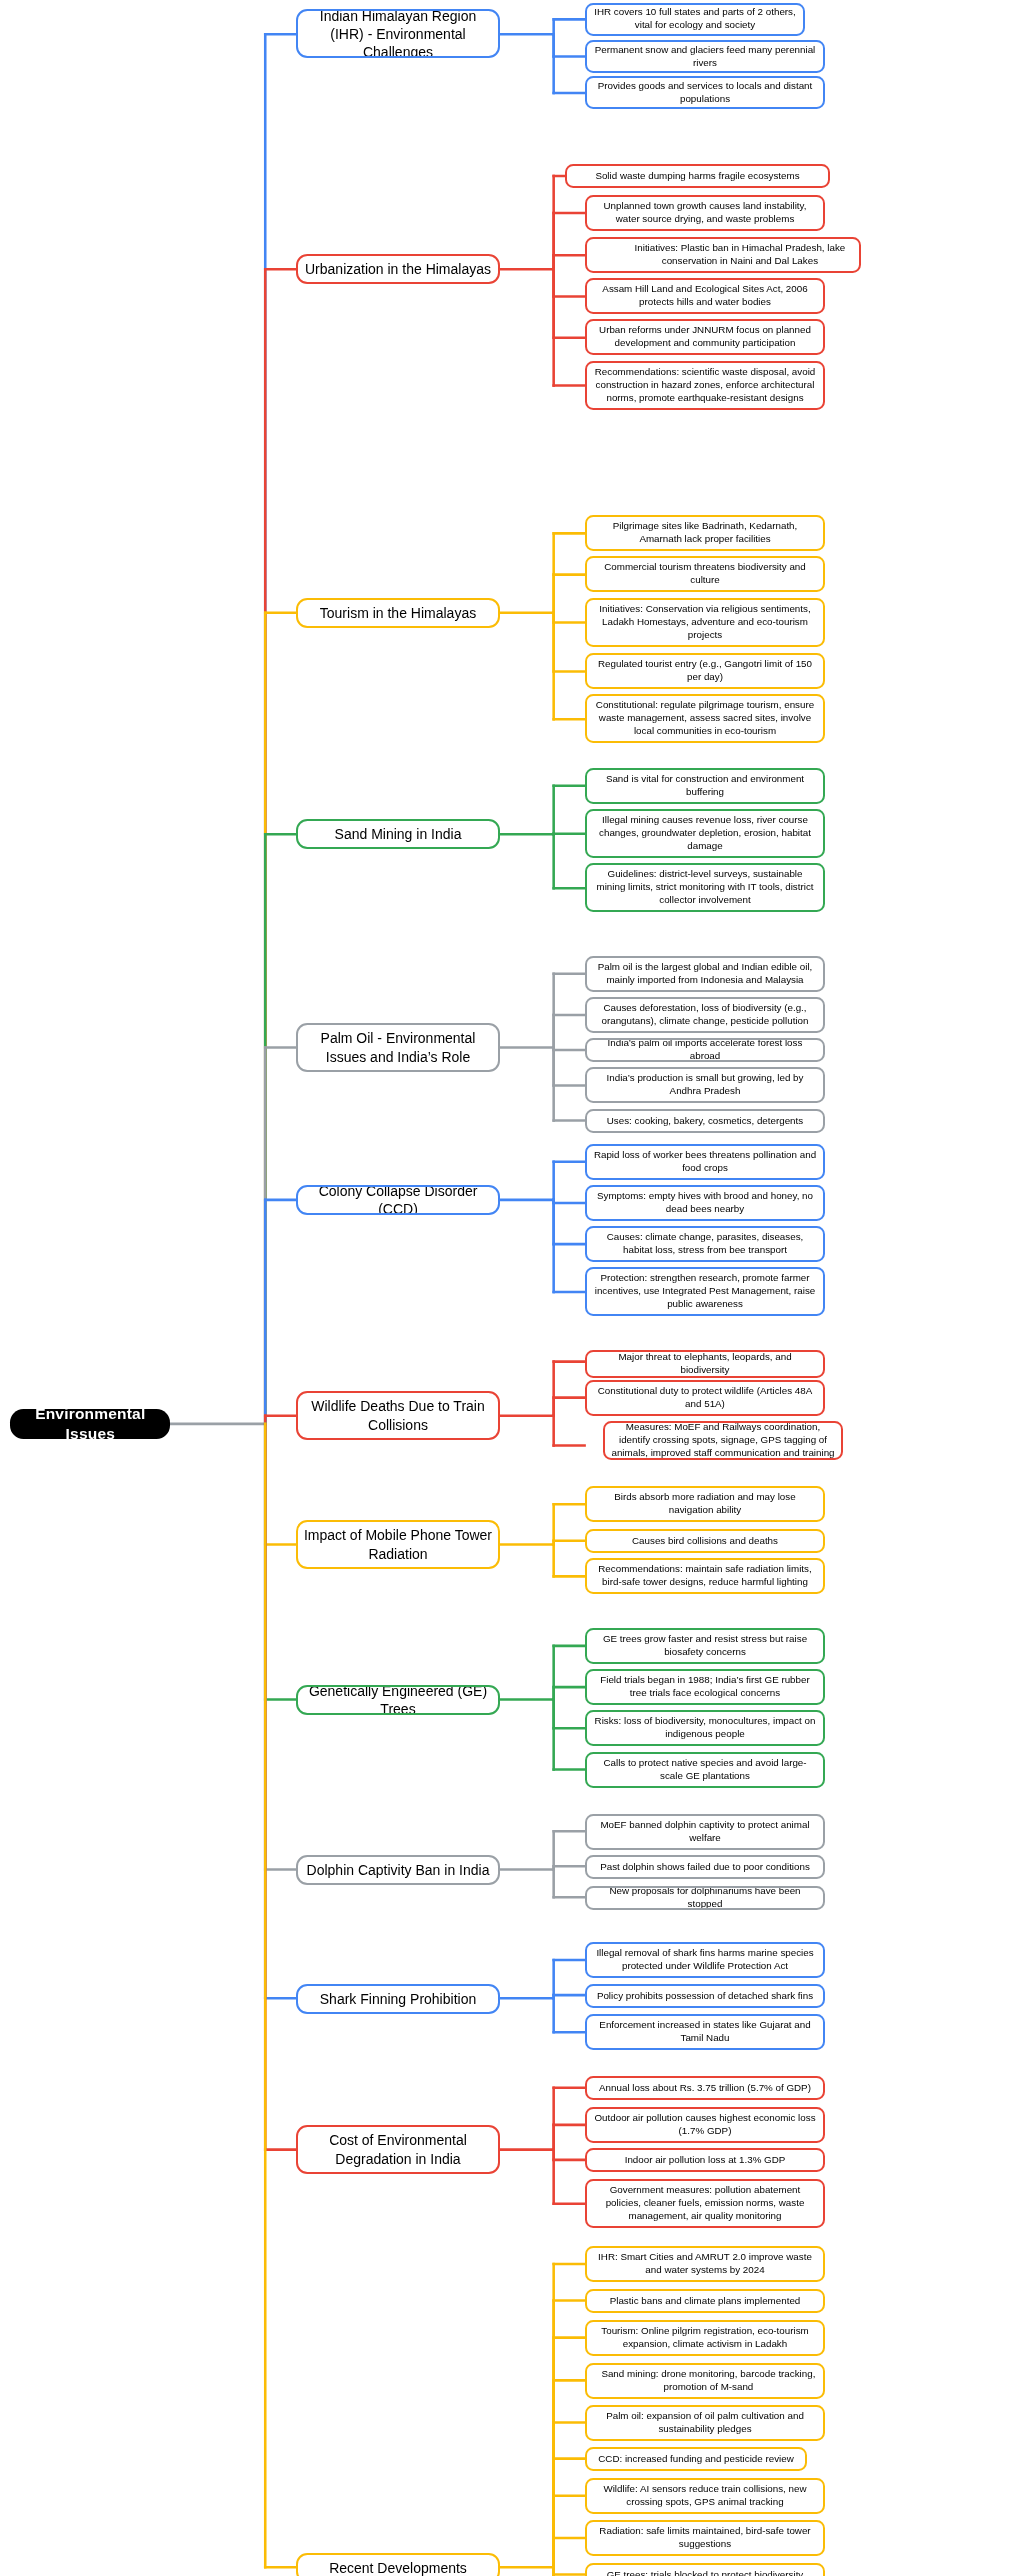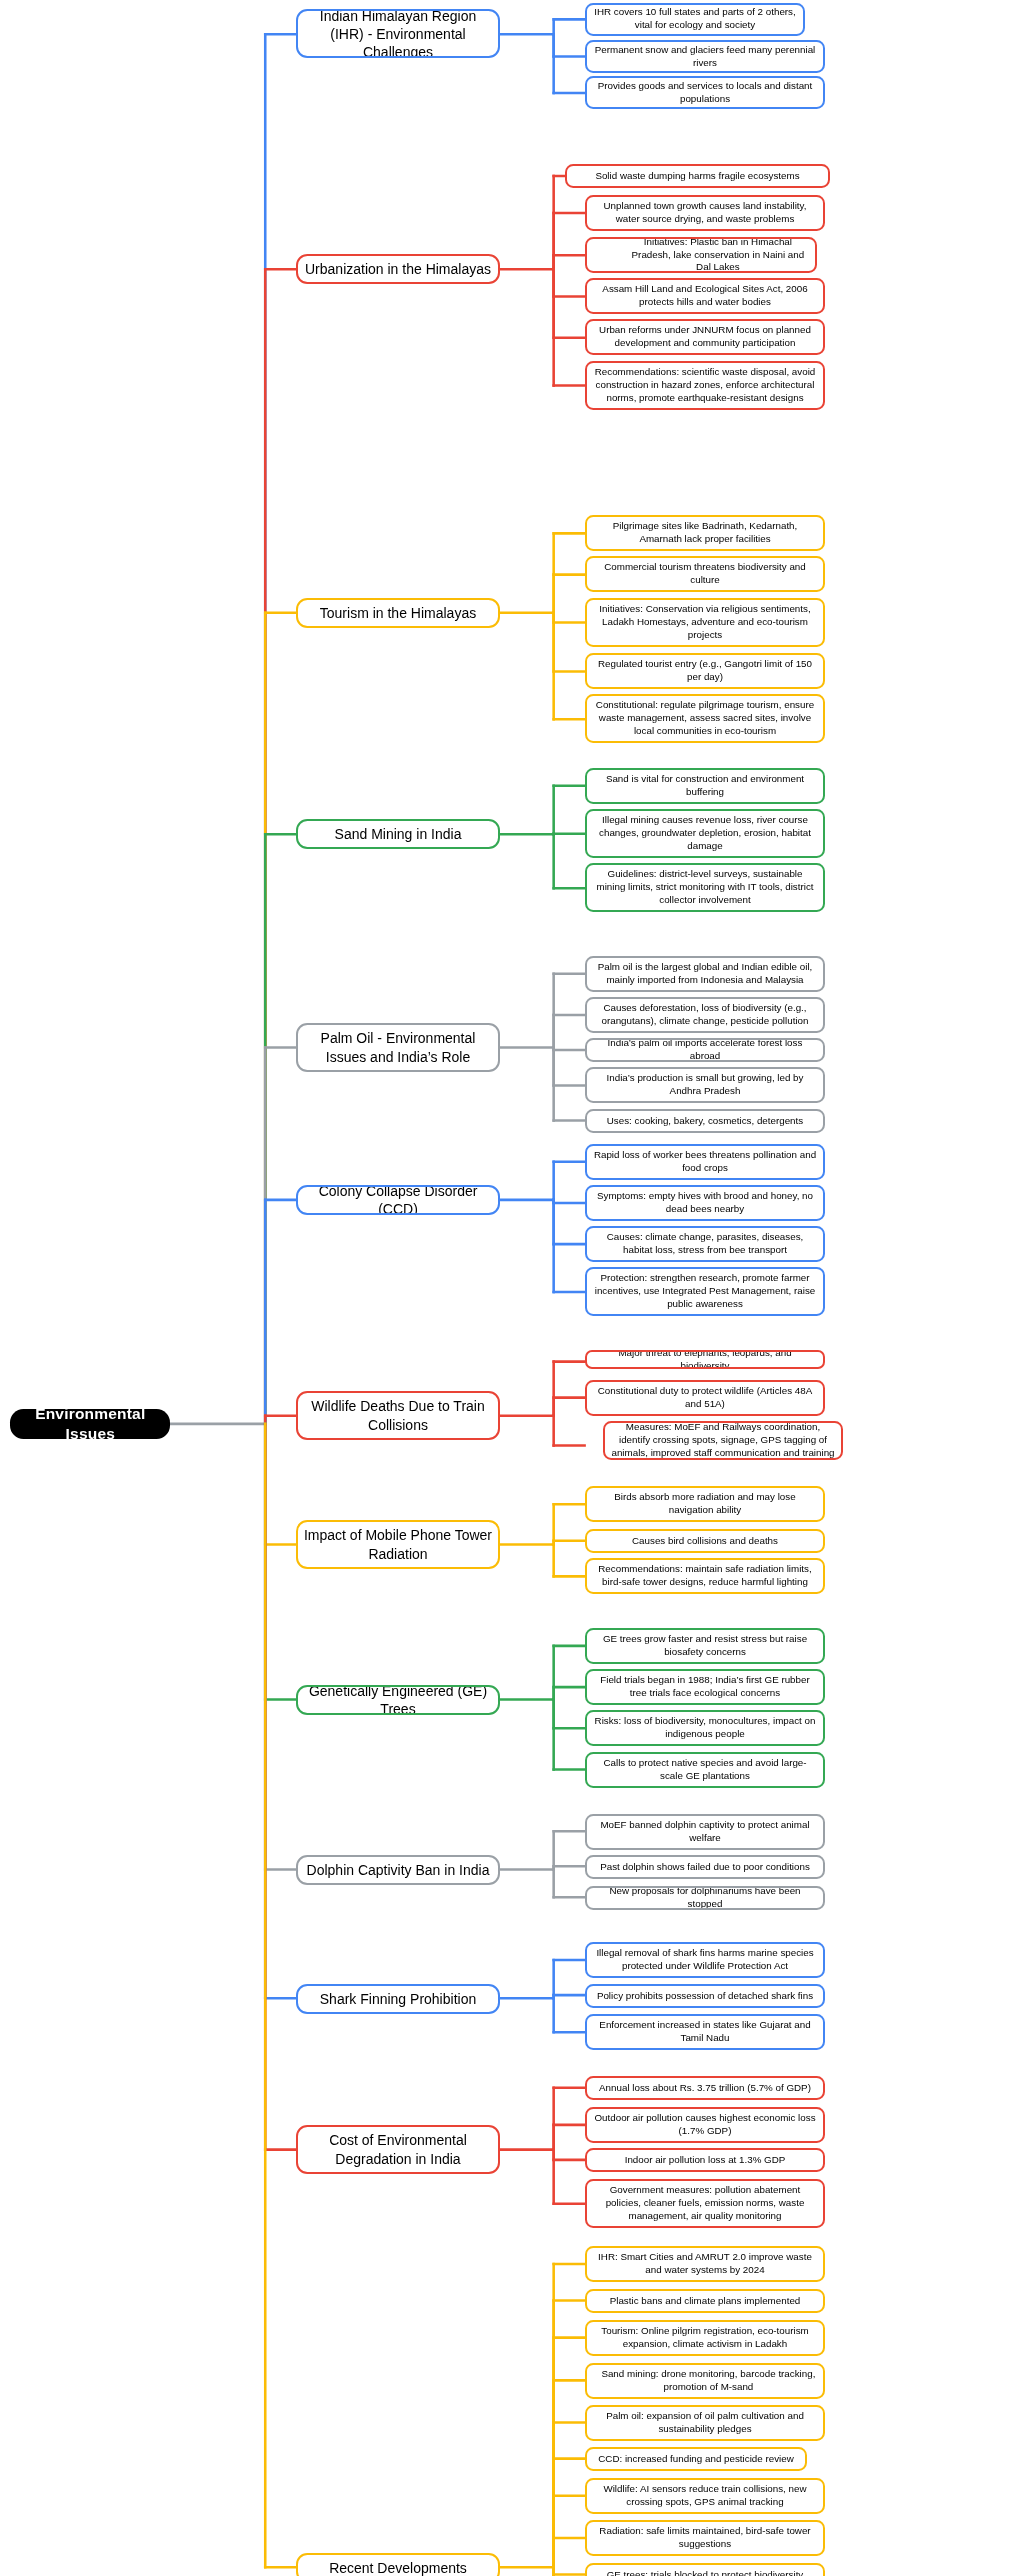--- a/index.html
+++ b/index.html
@@ -246,21 +246,21 @@
       </div>
       <div class="node branch c-red" style="left: 296px; top: 254px; width: 204px; height: 30px;">
         <span class="txt">Urbanization in the Himalayas</span>
       </div>
       <div class="node leaf c-red" style="left: 565px; top: 164px; width: 265px; height: 24px;">
         <span class="txt">Solid waste dumping harms fragile ecosystems</span>
       </div>
       <div class="node leaf c-red" style="left: 585px; top: 195px; width: 240px; height: 36px;">
         <span class="txt">Unplanned town growth causes land instability, water source drying, and waste problems</span>
       </div>
-      <div class="node leaf c-red" style="left: 585px; top: 237px; width: 232px; height: 36px; padding-left: 40px;">
+      <div class="node leaf c-red" style="left: 585px; top: 237px; width: 276px; height: 36px; padding-left: 40px;">
         <span class="txt">Initiatives: Plastic ban in Himachal Pradesh, lake conservation in Naini and Dal Lakes</span>
       </div>
       <div class="node leaf c-red" style="left: 585px; top: 278px; width: 240px; height: 36px;">
         <span class="txt">Assam Hill Land and Ecological Sites Act, 2006 protects hills and water bodies</span>
       </div>
       <div class="node leaf c-red" style="left: 585px; top: 319px; width: 240px; height: 36px;">
         <span class="txt">Urban reforms under JNNURM focus on planned development and community participation</span>
       </div>
       <div class="node leaf c-red" style="left: 585px; top: 361px; width: 240px; height: 49px;">
         <span class="txt">Recommendations: scientific waste disposal, avoid construction in hazard zones, enforce architectural norms, promote earthquake-resistant designs</span>
@@ -324,21 +324,21 @@
       </div>
       <div class="node leaf c-blue" style="left: 585px; top: 1226px; width: 240px; height: 36px;">
         <span class="txt">Causes: climate change, parasites, diseases, habitat loss, stress from bee transport</span>
       </div>
       <div class="node leaf c-blue" style="left: 585px; top: 1267px; width: 240px; height: 49px;">
         <span class="txt">Protection: strengthen research, promote farmer incentives, use Integrated Pest Management, raise public awareness</span>
       </div>
       <div class="node branch c-red" style="left: 296px; top: 1391px; width: 204px; height: 49px;">
         <span class="txt">Wildlife Deaths Due to Train Collisions</span>
       </div>
-      <div class="node leaf c-red" style="left: 585px; top: 1350px; width: 240px; height: 19px; border-radius: 7px;">
+      <div class="node leaf c-red" style="left: 585px; top: 1350px; width: 240px; height: 28px;">
         <span class="txt">Major threat to elephants, leopards, and biodiversity</span>
       </div>
       <div class="node leaf c-red" style="left: 585px; top: 1380px; width: 240px; height: 36px;">
         <span class="txt">Constitutional duty to protect wildlife (Articles 48A and 51A)</span>
       </div>
       <div class="node leaf c-red" style="left: 603px; top: 1421px; width: 240px; height: 39px;">
         <span class="txt">Measures: MoEF and Railways coordination, identify crossing spots, signage, GPS tagging of animals, improved staff communication and training</span>
       </div>
       <div class="node branch c-yellow" style="left: 296px; top: 1520px; width: 204px; height: 49px;">
         <span class="txt">Impact of Mobile Phone Tower Radiation</span>

